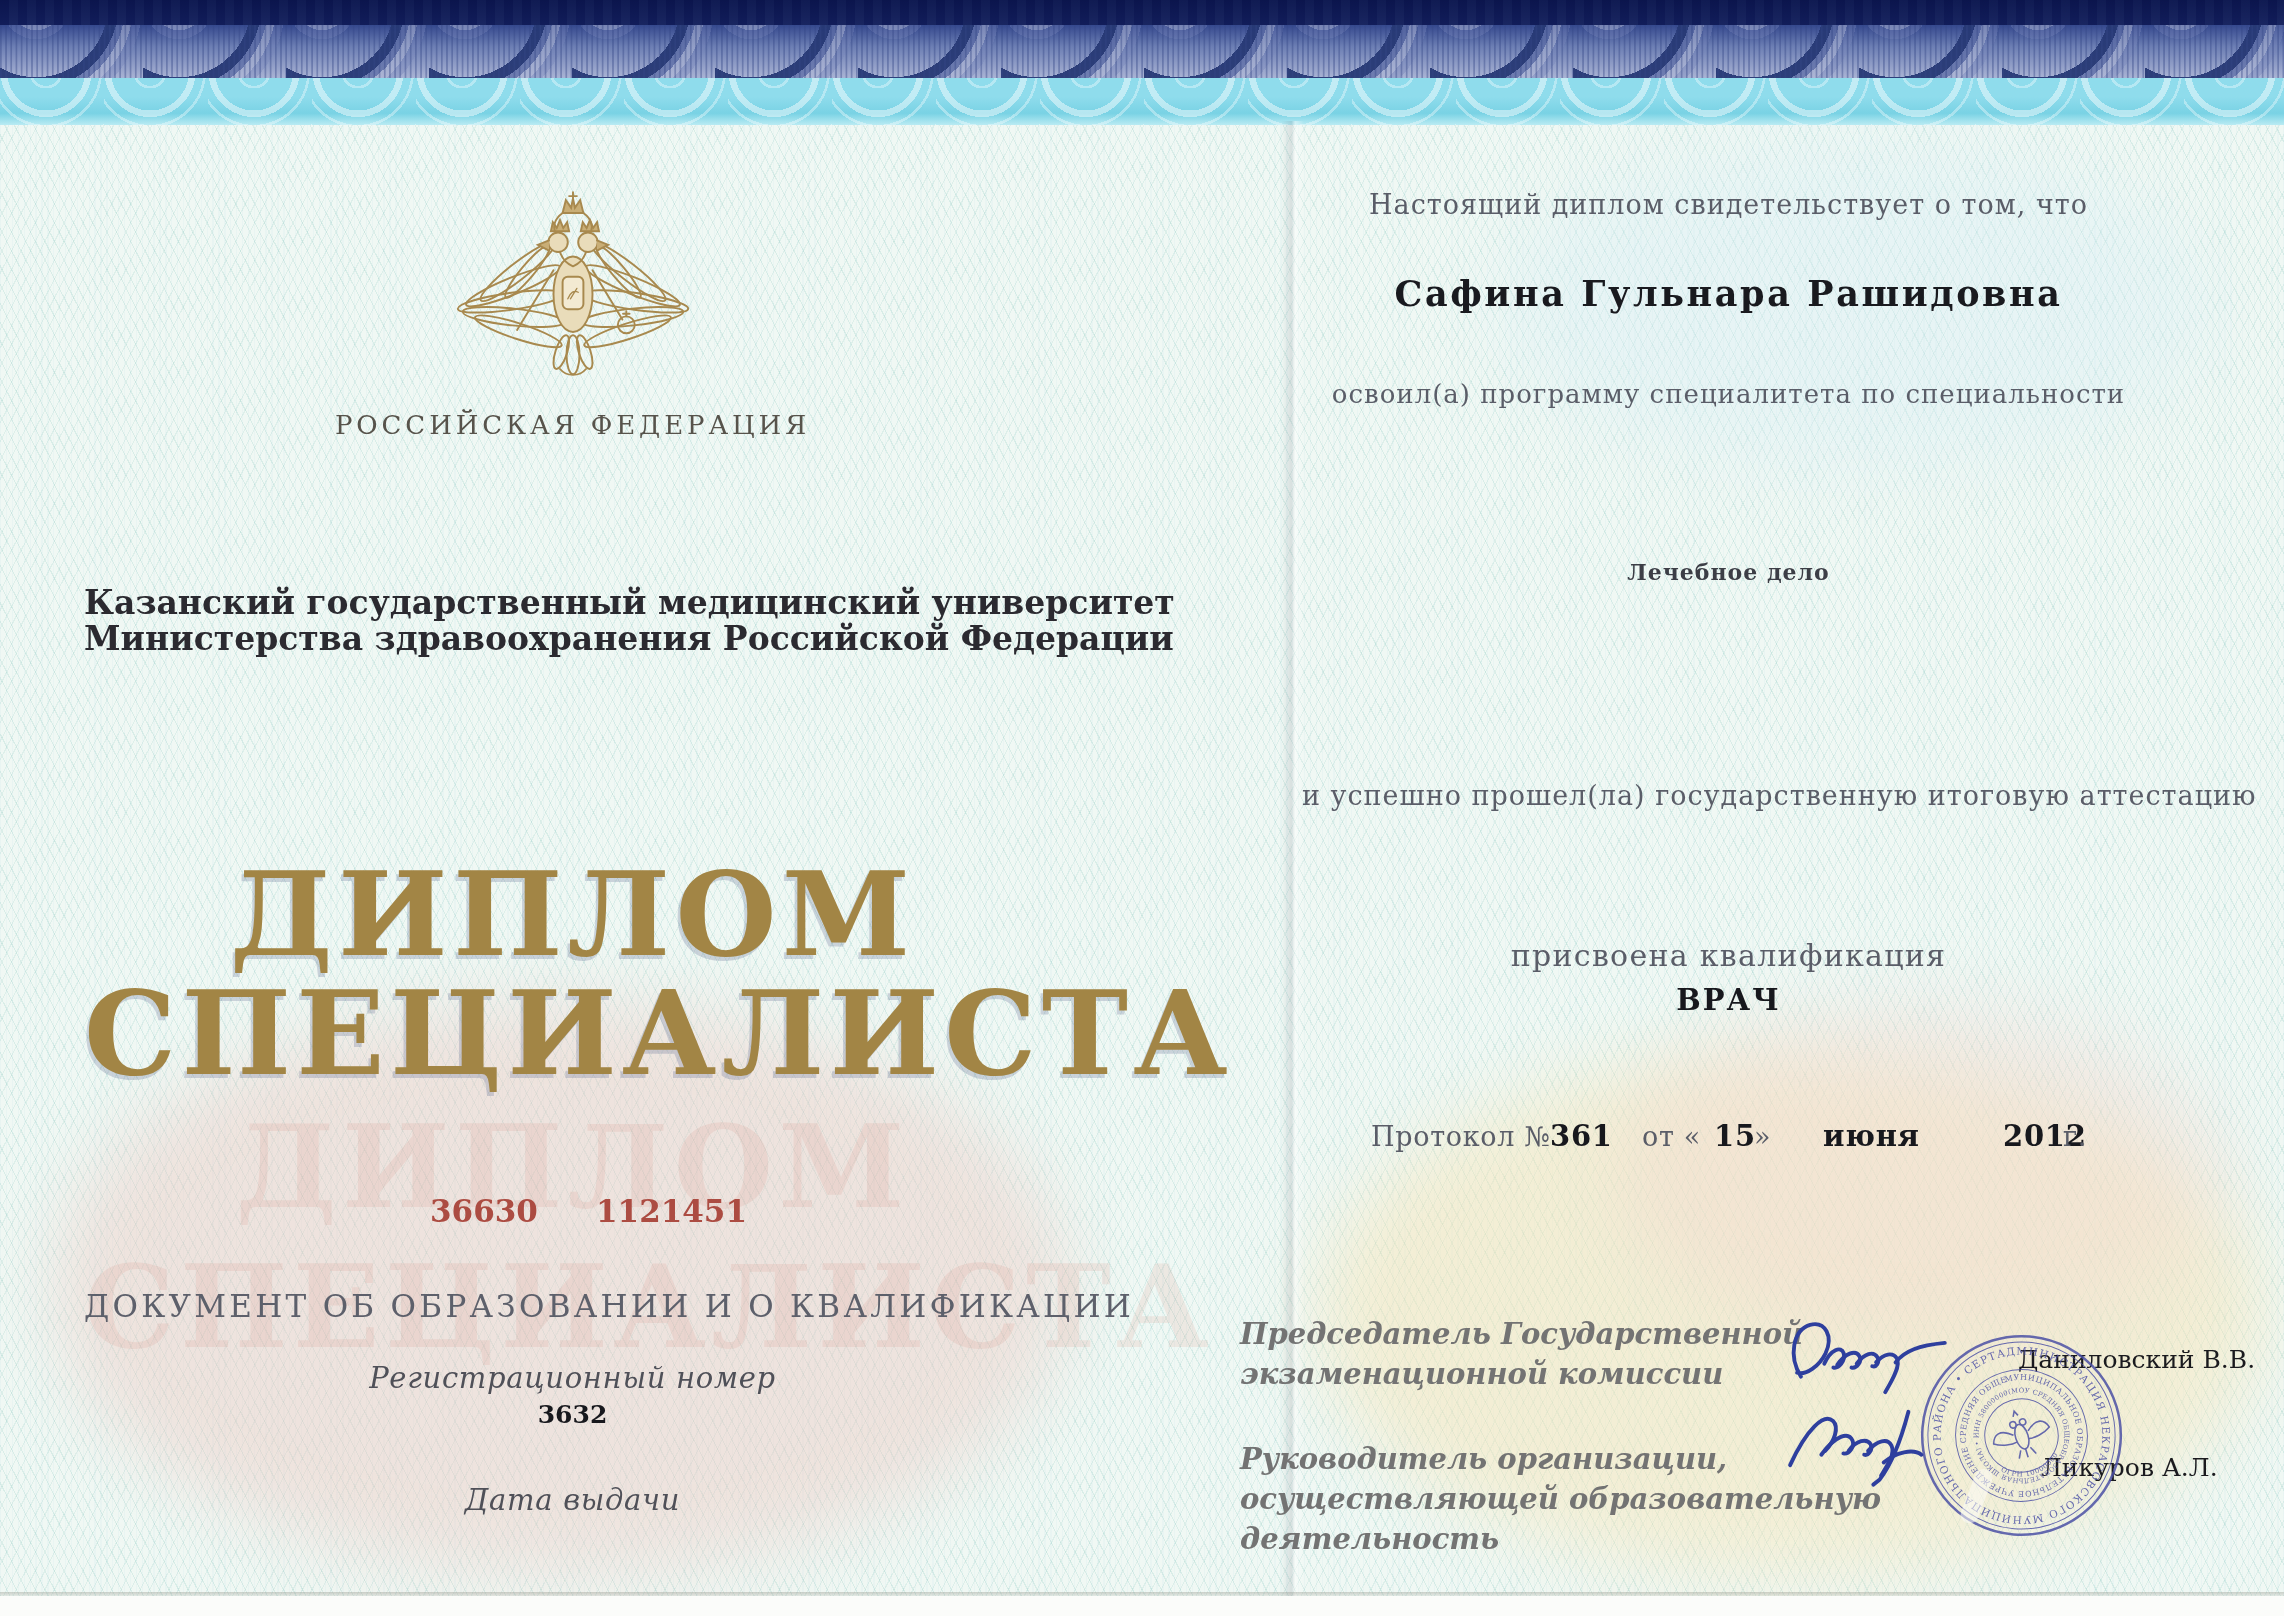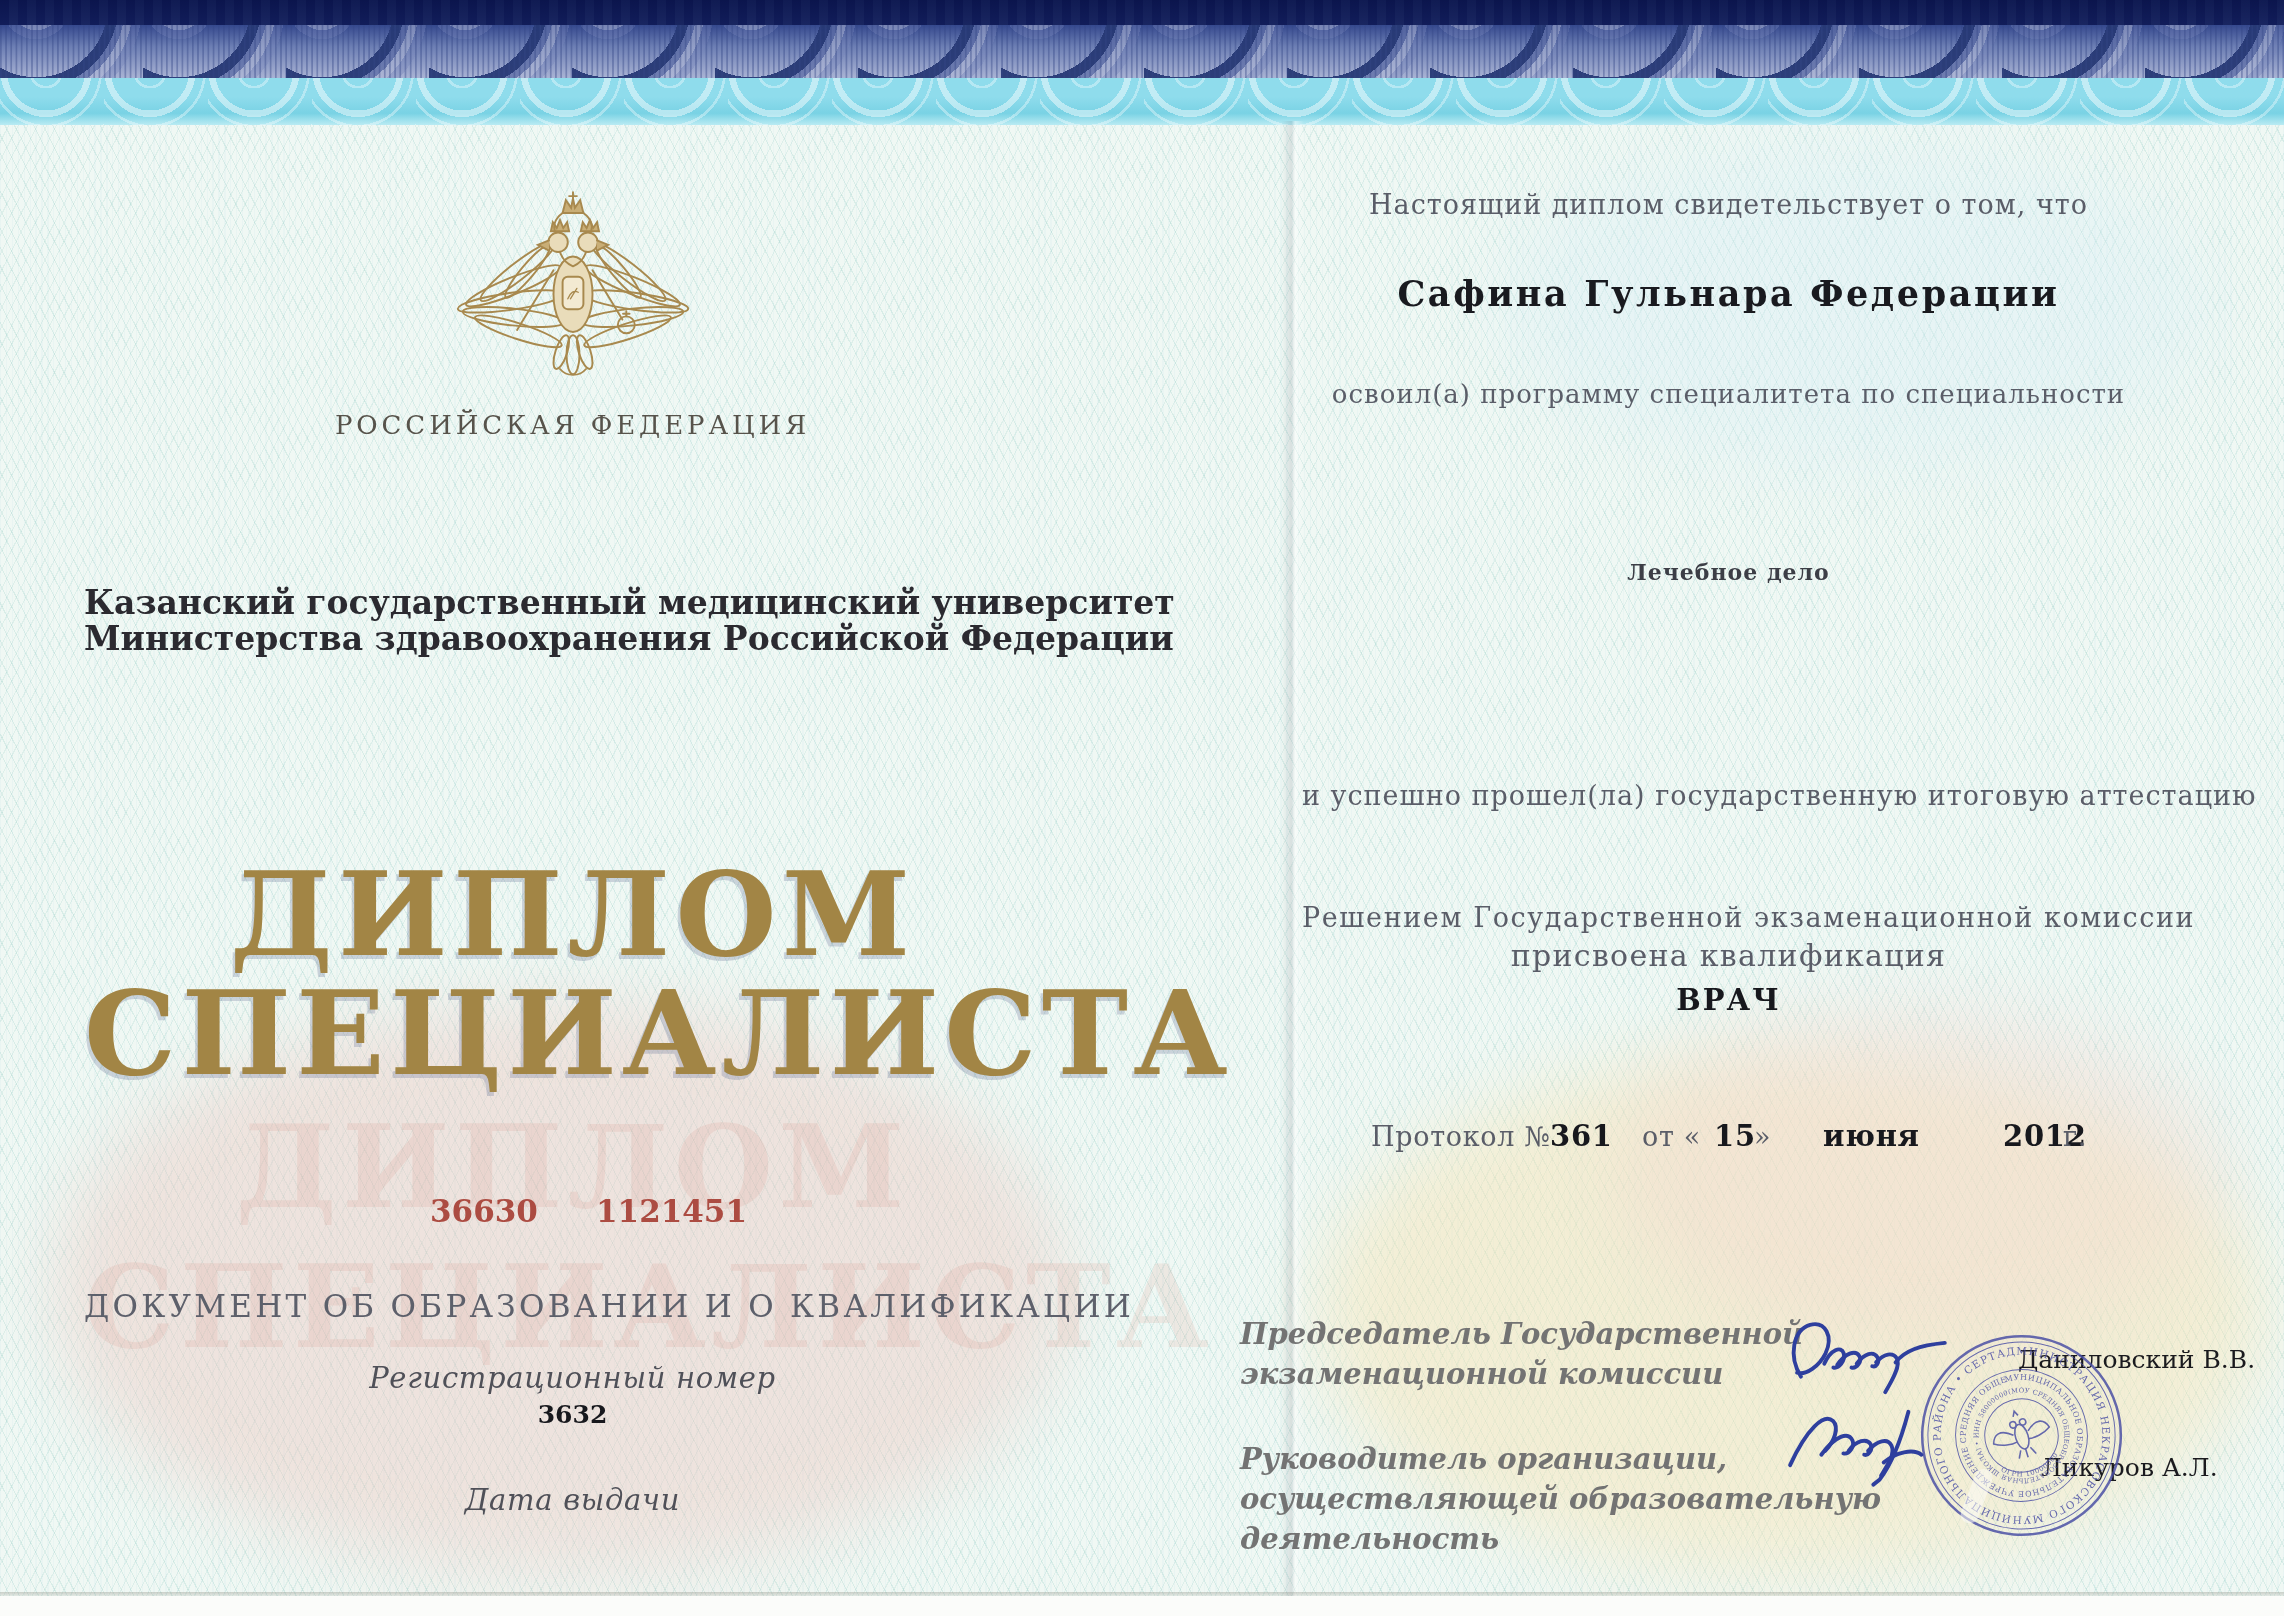--- a/index.html
+++ b/index.html
@@ -155,29 +155,28 @@
 
   <div class="t c-left doctype">ДОКУМЕНТ ОБ ОБРАЗОВАНИИ И О КВАЛИФИКАЦИИ</div>
 
   <div class="t c-left reglabel" style="top:1361px;">Регистрационный номер</div>
   <div class="t c-left darkval" style="top:1400px;font-size:25px;">3632</div>
 
   <div class="t c-left reglabel" style="top:1483px;">Дата выдачи</div>
 
   <div class="t c-right grayform" style="top:189px;font-size:27px;">Настоящий диплом свидетельствует о том, что</div>
 
-  <div class="t c-right" style="top:273px;font-size:35px;font-weight:bold;letter-spacing:2.6px;color:#191a1f;">Сафина Гульнара Федерации</div>
+  <div class="t c-right" style="top:273px;font-size:35px;font-weight:bold;letter-spacing:2.6px;color:#191a1f;">Сафина Гульнара Рашидовна</div>
 
   <div class="t c-right grayform" style="top:379px;font-size:26px;">освоил(а) программу специалитета по специальности</div>
 
   <div class="t c-right" style="top:559px;font-size:22px;color:#3c3e46;font-weight:600;letter-spacing:1px;">Лечебное дело</div>
 
   <div class="t c-right grayform" style="top:780px;font-size:27px;">и успешно прошел(ла) государственную итоговую аттестацию</div>
 
-  <div class="t c-right grayform" style="top:902px;font-size:27px;letter-spacing:1.6px;">Решением Государственной экзаменационной комиссии</div>
   <div class="t c-right grayform" style="top:938px;font-size:30px;letter-spacing:1.3px;">присвоена квалификация</div>
 
   <div class="t c-right" style="top:983px;font-size:29px;font-weight:bold;letter-spacing:2px;color:#17181d;">ВРАЧ</div>
 
   <div class="protocol">
     <span class="p-lab" style="left:1371px;top:1121px;">Протокол №</span>
     <span class="p-val" style="left:1550px;top:1119px;">361</span>
     <span class="p-lab" style="left:1642px;top:1121px;">от «</span>
     <span class="p-val" style="left:1714px;top:1119px;">15</span>
     <span class="p-lab" style="left:1754px;top:1121px;">»</span>

